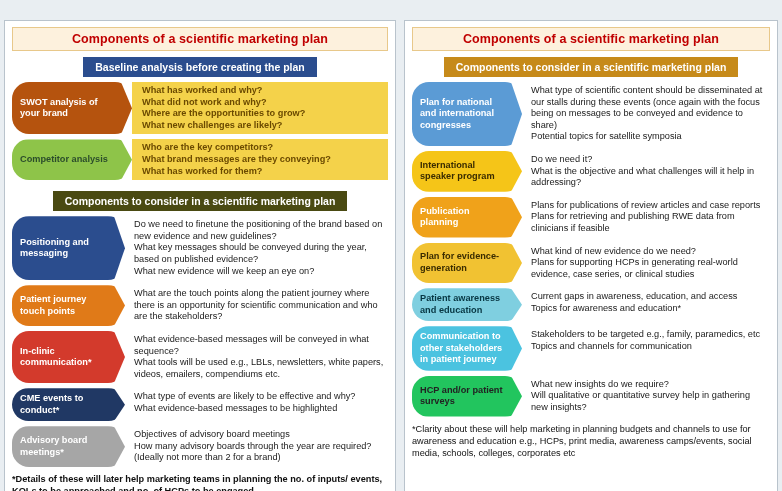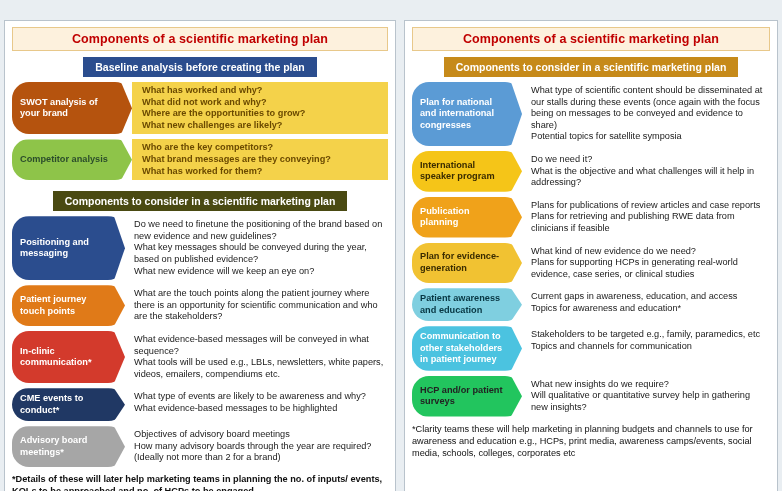--- a/index.html
+++ b/index.html
@@ -180,21 +180,21 @@
       <div class="chev c-red" style="width:113px;">In-clinic communication*</div>
       <div class="body white">
         <div>What evidence-based messages will be conveyed in what sequence?</div>
         <div>What tools will be used e.g., LBLs, newsletters, white papers, videos, emailers, compendiums etc.</div>
       </div>
     </div>
 
     <div class="row">
       <div class="chev c-navy" style="width:113px;">CME events to conduct*</div>
       <div class="body white">
-        <div>What type of events are likely to be awareness and why?</div>
+        <div>What type of events are likely to be effective and why?</div>
         <div>What evidence-based messages to be highlighted</div>
       </div>
     </div>
 
     <div class="row">
       <div class="chev c-grey" style="width:113px;">Advisory board meetings*</div>
       <div class="body white">
         <div>Objectives of advisory board meetings</div>
         <div>How many advisory boards through the year are required? (Ideally not more than 2 for a brand)</div>
       </div>
@@ -259,16 +259,16 @@
     </div>
 
     <div class="row">
       <div class="chev c-silver" style="width:110px;">HCP and/or patient surveys</div>
       <div class="body white">
         <div>What new insights do we require?</div>
         <div>Will qualitative or quantitative survey help in gathering new insights?</div>
       </div>
     </div>
 
-    <div class="footnote right">*Clarity teams these will help marketing in planning budgets and channels to use for awareness and education e.g., HCPs, print media, awareness camps/events, social media, schools, colleges, corporates etc</div>
+    <div class="footnote right">*Clarity about these will help marketing in planning budgets and channels to use for awareness and education e.g., HCPs, print media, awareness camps/events, social media, schools, colleges, corporates etc</div>
   </div>
 
 </div>
 
 </body></html>

